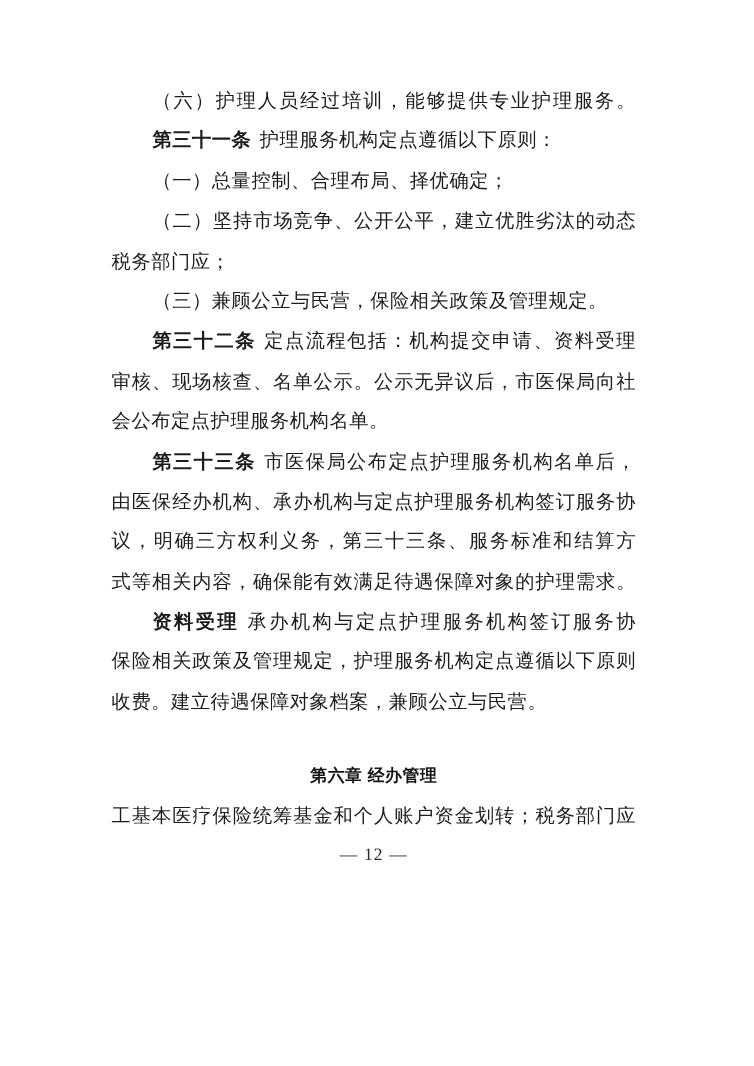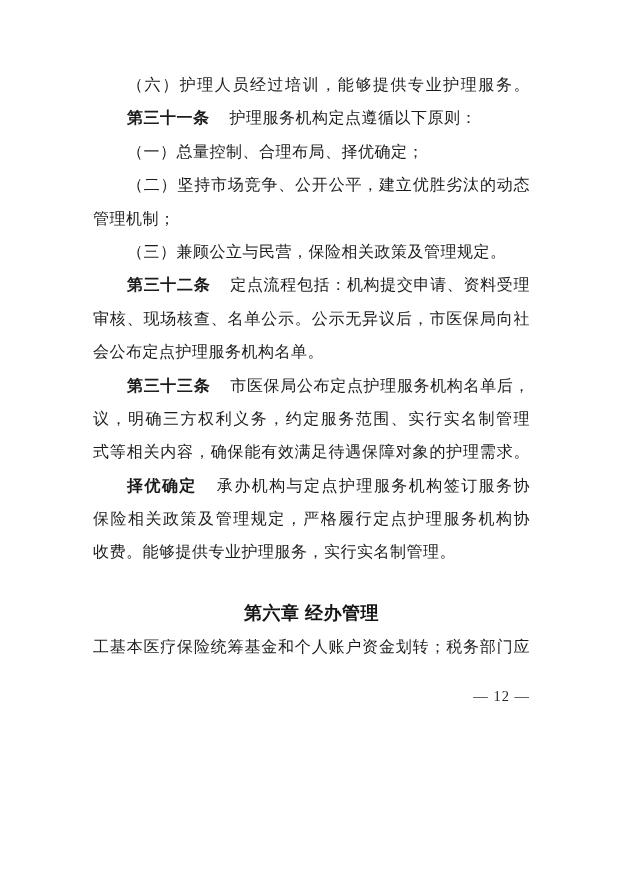--- a/index.html
+++ b/index.html
@@ -28,79 +28,80 @@
     letter-spacing: 0.5px;
     white-space: normal;
     overflow: visible;
   }
   .indent { padding-left: 34px; }
   .just {
     text-align: justify;
     text-align-last: justify;
   }
   .art { font-weight: 700; }
-  .art:not(:empty) { margin-right: 20px; }
+  .art:not(:empty) { margin-right: 7px; }
   .spacer { height: 28px; }
   .chapter {
     height: 33.4px;
     line-height: 33.4px;
     text-align: center;
     font-family: "Liberation Sans", sans-serif;
     font-weight: 700;
-    font-size: 18px;
+    font-size: 14px;
     letter-spacing: 0.5px;
     color: #141414;
   }
   .footer {
-    margin-top: 22px;
+    margin-top: 6px;
     height: 20px;
     line-height: 20px;
     font-size: 14.5px;
     letter-spacing: 1px;
     color: #2a2a2a;
-    text-align: right;
+    text-align: center;
   }
 </style>
 </head>
 <body>
 
 <div class="page">
 
   <div class="line indent just"><span class="art"></span><span>（六）护理人员经过培训，能够提供专业护理服务。</span></div>
 
   <div class="line indent"><span class="art">第三十一条</span><span>护理服务机构定点遵循以下原则：</span></div>
 
   <div class="line indent"><span class="art"></span><span>（一）总量控制、合理布局、择优确定；</span></div>
 
   <div class="line indent just"><span class="art"></span><span>（二）坚持市场竞争、公开公平，建立优胜劣汰的动态</span></div>
 
-  <div class="line"><span class="art"></span><span>管理机制；</span></div>
+  <div class="line"><span class="art"></span><span>税务部门应；</span></div>
 
   <div class="line indent"><span class="art"></span><span>（三）兼顾公立与民营，保险相关政策及管理规定。</span></div>
 
   <div class="line indent just"><span class="art">第三十二条</span><span>定点流程包括：机构提交申请、资料受理</span></div>
 
   <div class="line just"><span class="art"></span><span>审核、现场核查、名单公示。公示无异议后，市医保局向社</span></div>
 
   <div class="line"><span class="art"></span><span>会公布定点护理服务机构名单。</span></div>
 
   <div class="line indent just"><span class="art">第三十三条</span><span>市医保局公布定点护理服务机构名单后，</span></div>
 
+  <div class="line just"><span class="art"></span><span>由医保经办机构、承办机构与定点护理服务机构签订服务协</span></div>
 
-  <div class="line just"><span class="art"></span><span>议，明确三方权利义务，约定服务范围、实行实名制管理</span></div>
+  <div class="line just"><span class="art"></span><span>议，明确三方权利义务，第三十三条、服务标准和结算方</span></div>
 
   <div class="line just"><span class="art"></span><span>式等相关内容，确保能有效满足待遇保障对象的护理需求。</span></div>
 
-  <div class="line indent just"><span class="art">择优确定</span><span>承办机构与定点护理服务机构签订服务协</span></div>
+  <div class="line indent just"><span class="art">资料受理</span><span>承办机构与定点护理服务机构签订服务协</span></div>
 
-  <div class="line just"><span class="art"></span><span>保险相关政策及管理规定，严格履行定点护理服务机构协</span></div>
+  <div class="line just"><span class="art"></span><span>保险相关政策及管理规定，护理服务机构定点遵循以下原则</span></div>
 
 
 
-  <div class="line"><span class="art"></span><span>收费。能够提供专业护理服务，实行实名制管理。</span></div>
+  <div class="line"><span class="art"></span><span>收费。建立待遇保障对象档案，兼顾公立与民营。</span></div>
 
   <div class="spacer"></div>
 
   <div class="chapter">第六章 经办管理</div>
 
 
   <div class="line just"><span class="art"></span><span>工基本医疗保险统筹基金和个人账户资金划转；税务部门应</span></div>
 
   <div class="footer">— 12 —</div>
 

